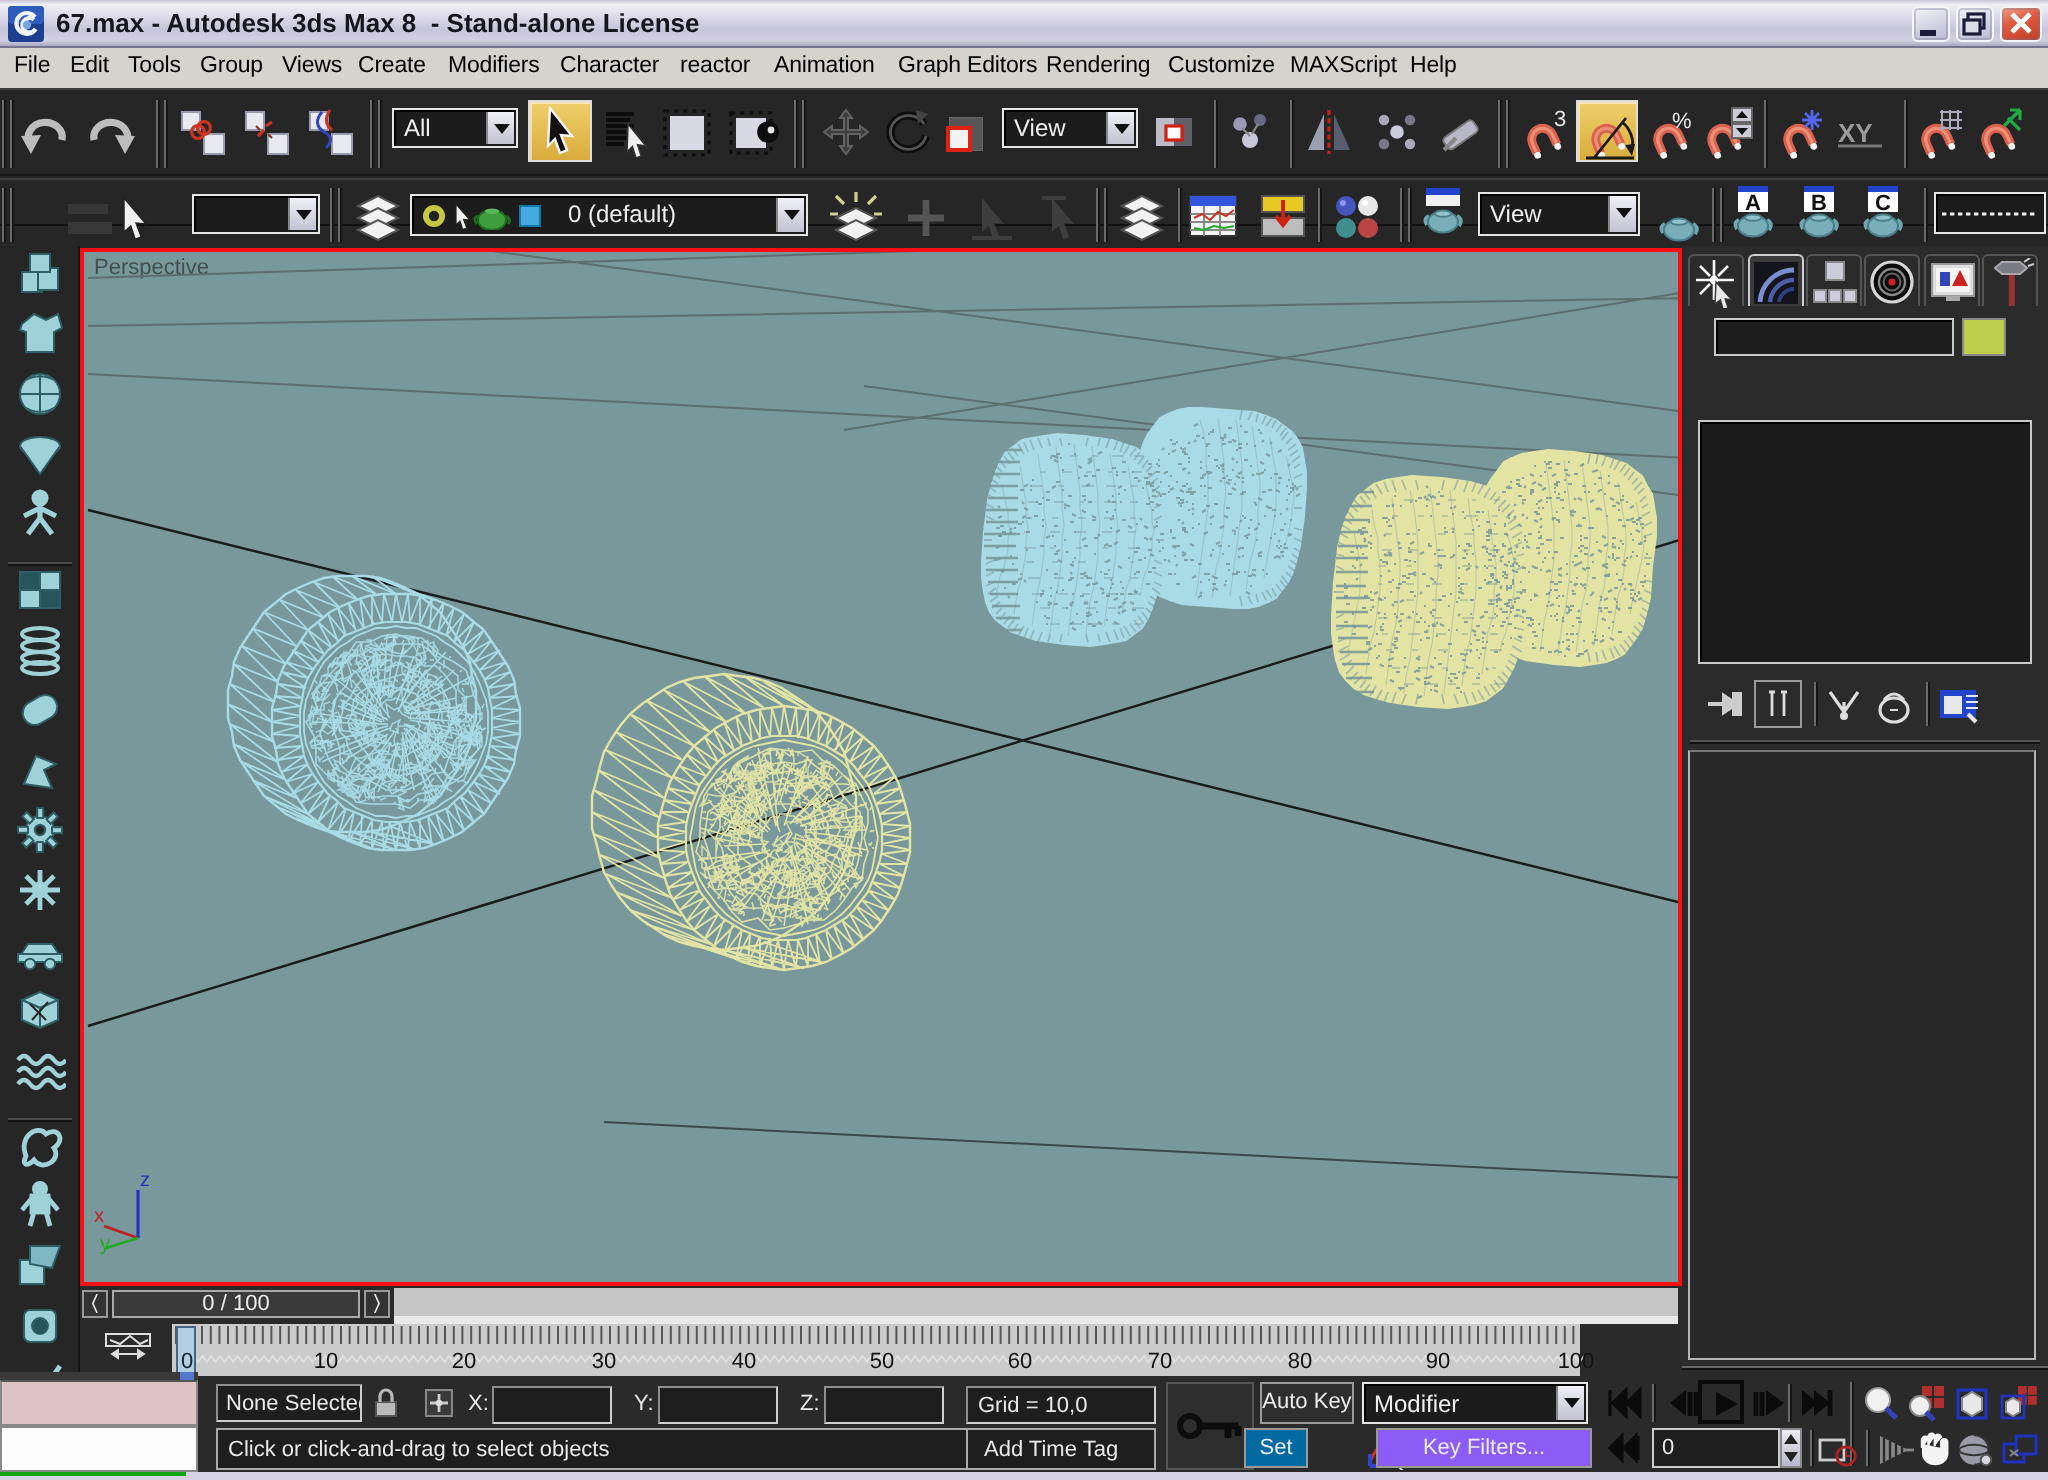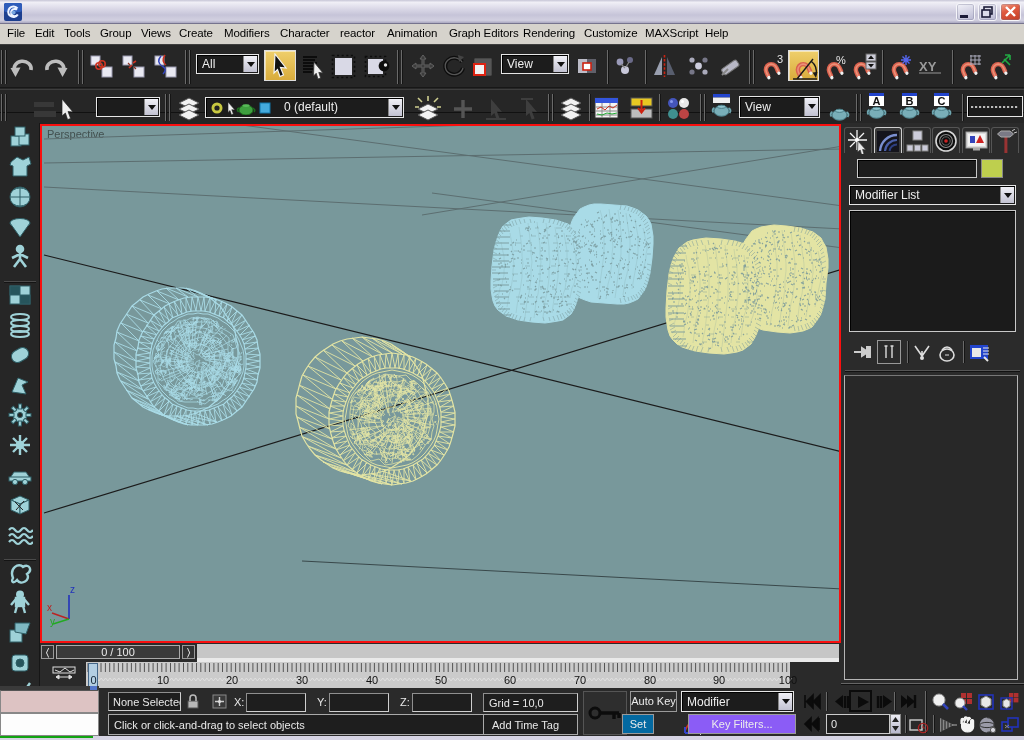--- a/index.html
+++ b/index.html
@@ -40,20 +40,21 @@
 </style></head>
 <body>
 <div id="win">
 <div class="abs" id="title">
       <svg class="abs" style="left:4px;top:3px" width="18" height="18">
 <rect width="18" height="18" rx="2" fill="#1d3f8f"></rect>
 <rect width="18" height="9" rx="2" fill="#2e5cba"></rect>
 <path d="M13.5 5.5 A5.2 5.2 0 1 0 13.8 11.5 A3.6 3.6 0 1 1 13 6.8" fill="none" stroke="#eef3ff" stroke-width="2.1"></path>
 <circle cx="9.5" cy="9.5" r="2.1" fill="#79a6e0"></circle>
 </svg>
+      <span class="abs txt">67.max - Autodesk 3ds Max 8&nbsp; - Stand-alone License</span>
       <div class="abs tbtn" style="left:956px;background:linear-gradient(160deg,#f3f3f9,#b9b8d2)"><svg width="17" height="16">
           <rect x="3" y="11" width="8" height="3" fill="#1c1c38"></rect>
         </svg></div>
       <div class="abs tbtn" style="left:978px;background:linear-gradient(160deg,#f3f3f9,#b9b8d2)"><svg width="17" height="16">
           <rect x="5" y="3" width="8" height="7" fill="none" stroke="#1c1c38" stroke-width="1.6"></rect>
           <rect x="3" y="6" width="8" height="7" fill="#dcdcea" stroke="#1c1c38" stroke-width="1.6"></rect>
         </svg></div>
       <div class="abs tbtn" style="left:1000px;width:21px;background:linear-gradient(160deg,#f0a088 0%,#e05a40 40%,#c23d25 100%)"><svg width="19" height="16">
           <path d="M5 3 L14 12 M14 3 L5 12" stroke="#fff" stroke-width="2.4"></path>
         </svg></div>
@@ -612,24 +613,20 @@
         <rect x="9" y="19" width="7" height="2.5" fill="#aaa"></rect>
       </svg>
       <div class="abs" style="left:150px;top:4px;width:28px;height:26px;background:#2b2b2b;border:1px solid #555;border-bottom:none;border-radius:3px 3px 0 0"></div>
       <svg class="icon" style="left:152px;top:6px" width="25" height="25">
         <path d="M11.4 6 h3 v18 h-3 Z" fill="#993333"></path>
         <path d="M8 2 h9 l3.5 3 -3.5 3 h-9 l-3.5-3 Z" fill="#7a7a86" stroke="#aaa"></path>
         <path d="M19 2 l3-2 M21 4 l3-1" stroke="#ccc"></path>
       </svg>
       <div class="sunk" style="left:16px;top:36px;width:120px;height:19px"></div>
       <div class="abs" style="left:140px;top:36px;width:22px;height:19px;background:#becf4e;border:1px solid #888"></div>
-      <div class="combo" style="left:8px;top:62px;width:167px;height:20px">
-        <span class="cb-txt">Modifier List</span>
-        <span class="cb-btn"></span>
-      </div>
       <div class="sunk" style="left:8px;top:87px;width:167px;height:122px;background:#1b1b1b"></div>
       <svg class="icon" style="left:10px;top:219px" width="22" height="22">
         <path d="M3 10 h8 M11 6 v8 l6 -4 Z" stroke="#ccc" fill="#ccc" stroke-width="2"></path>
         <rect x="15" y="4" width="5" height="12" fill="#ccc"></rect>
       </svg>
       <div class="abs" style="left:36px;top:217px;width:24px;height:24px;border:1px solid #999"></div>
       <svg class="icon" style="left:40px;top:219px" width="18" height="20">
         <path d="M5 4 v12 M11 4 v12 M3.5 4 h3 M9.5 4 h3" stroke="#dcdcdc" stroke-width="1.4" fill="none"></path>
       </svg>
       <div class="vsep" style="left:66px;top:218px;height:22px"></div>

